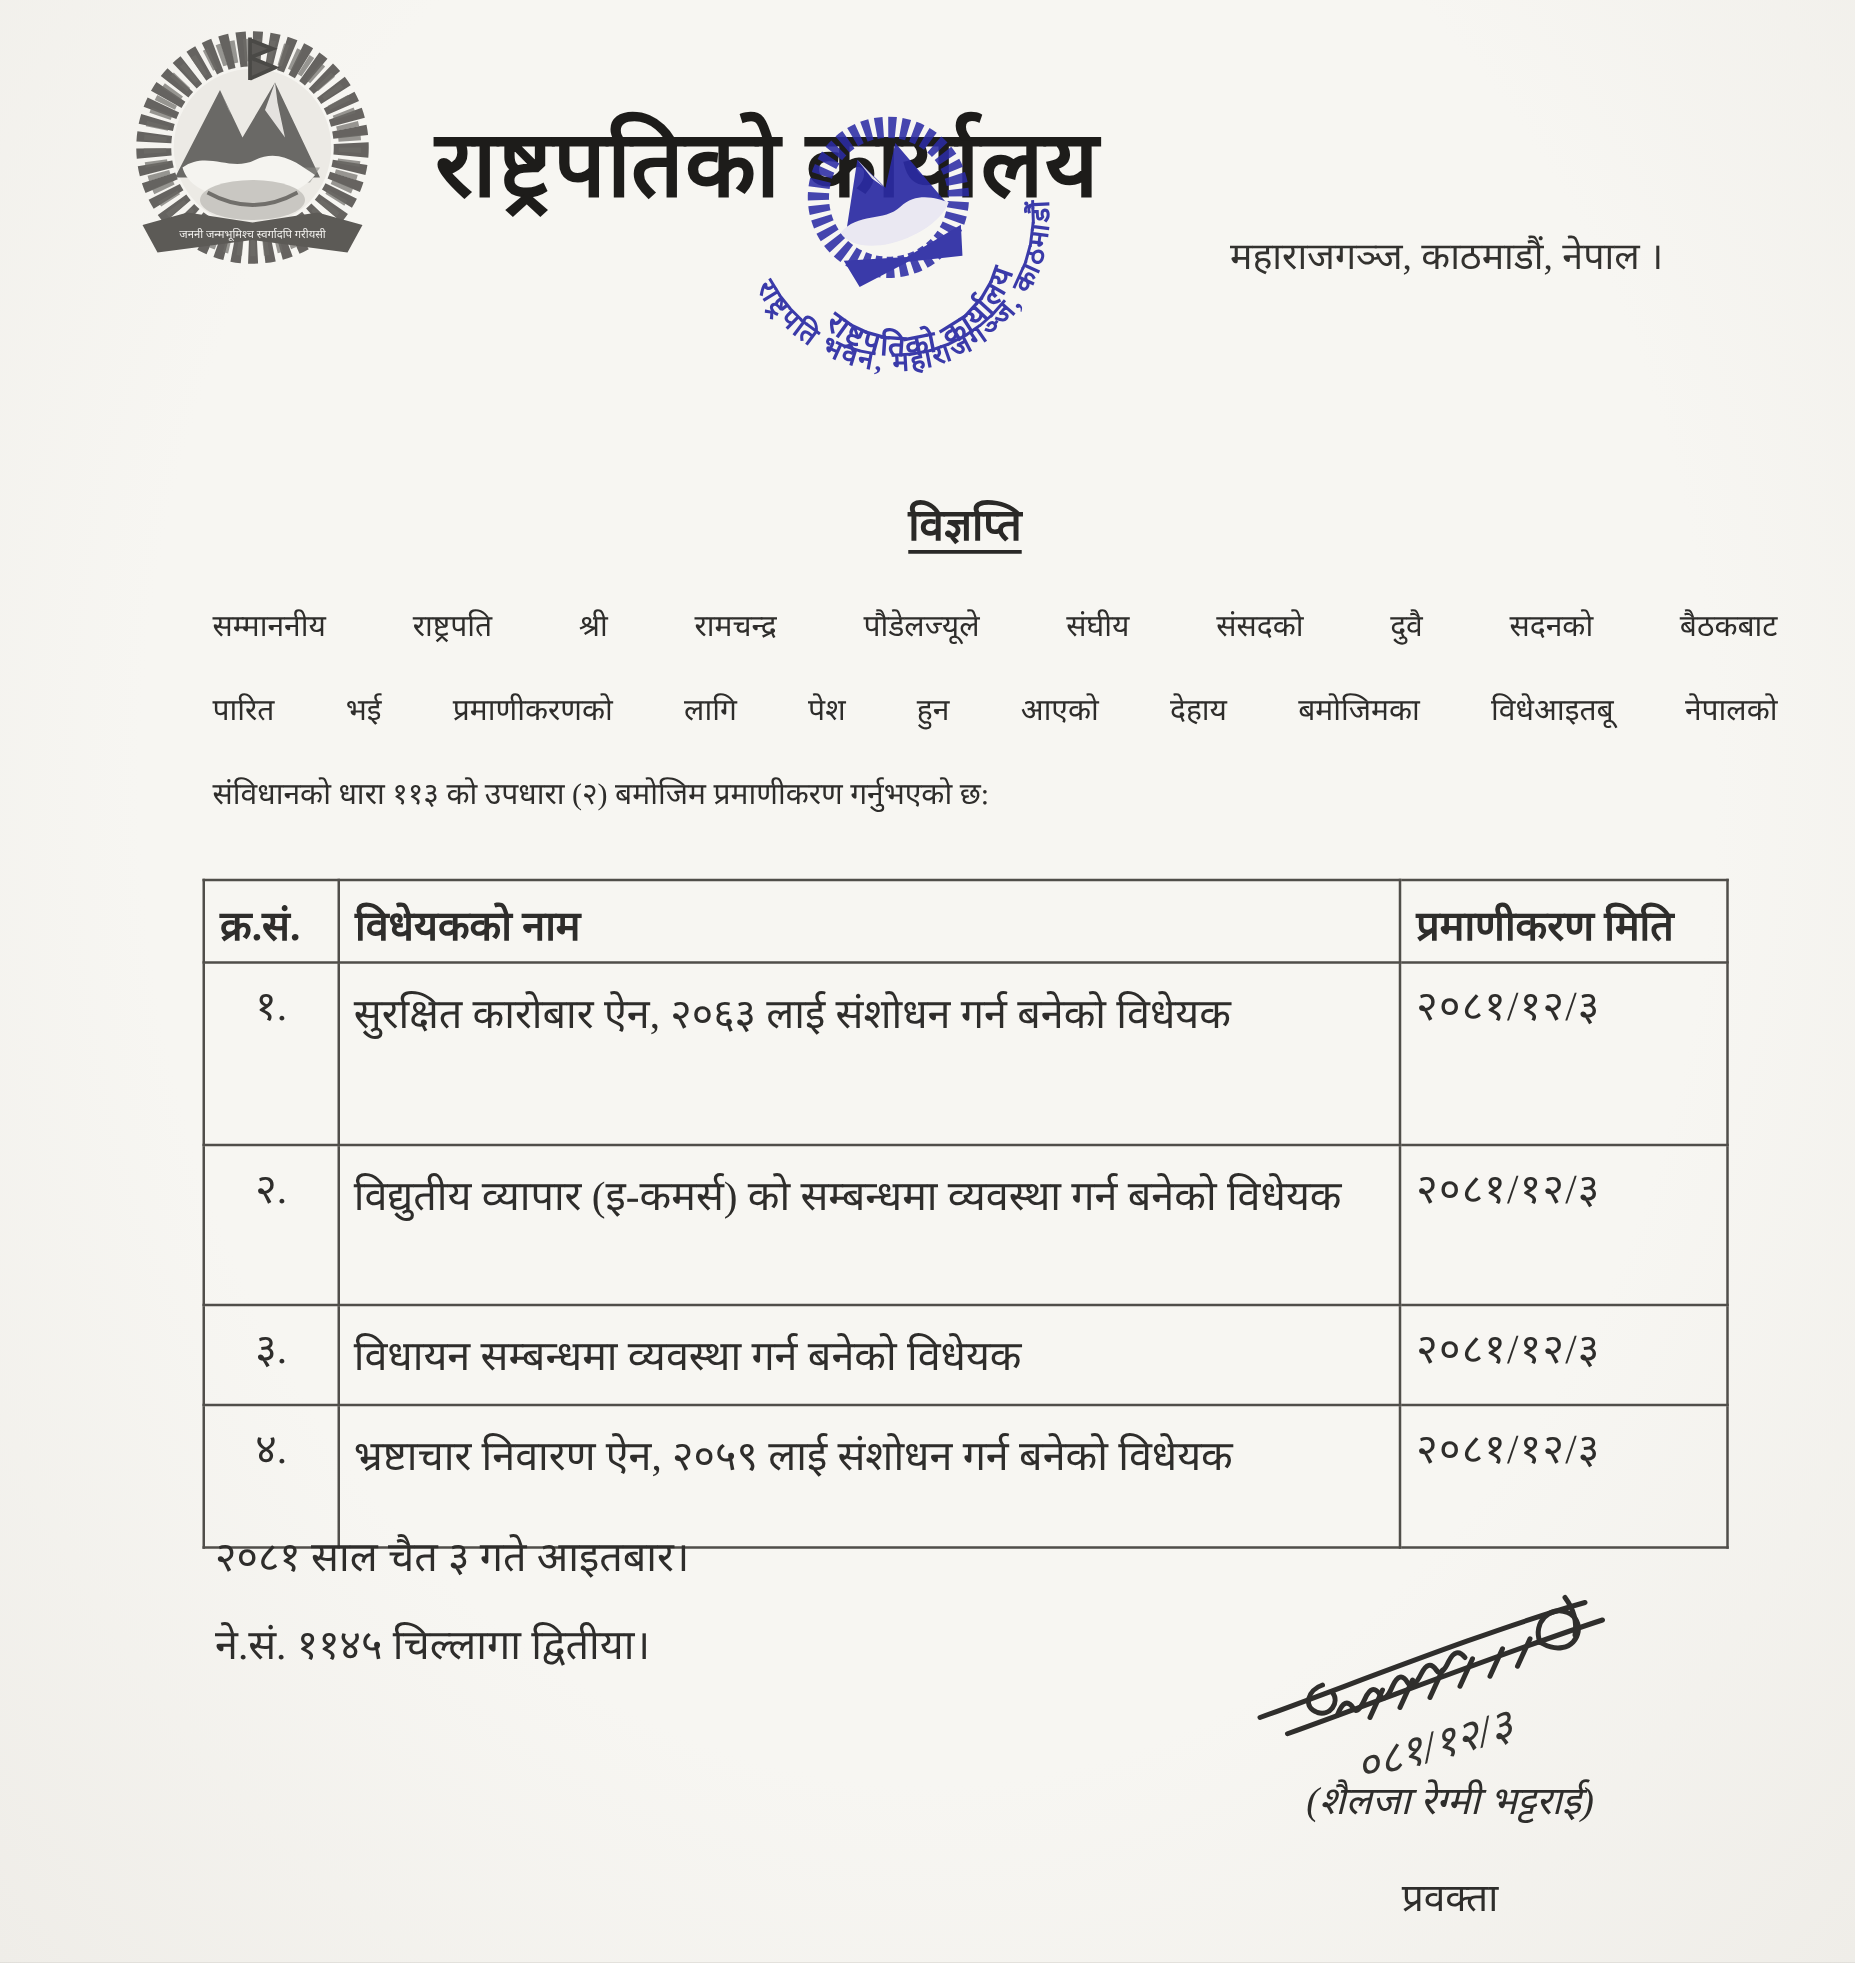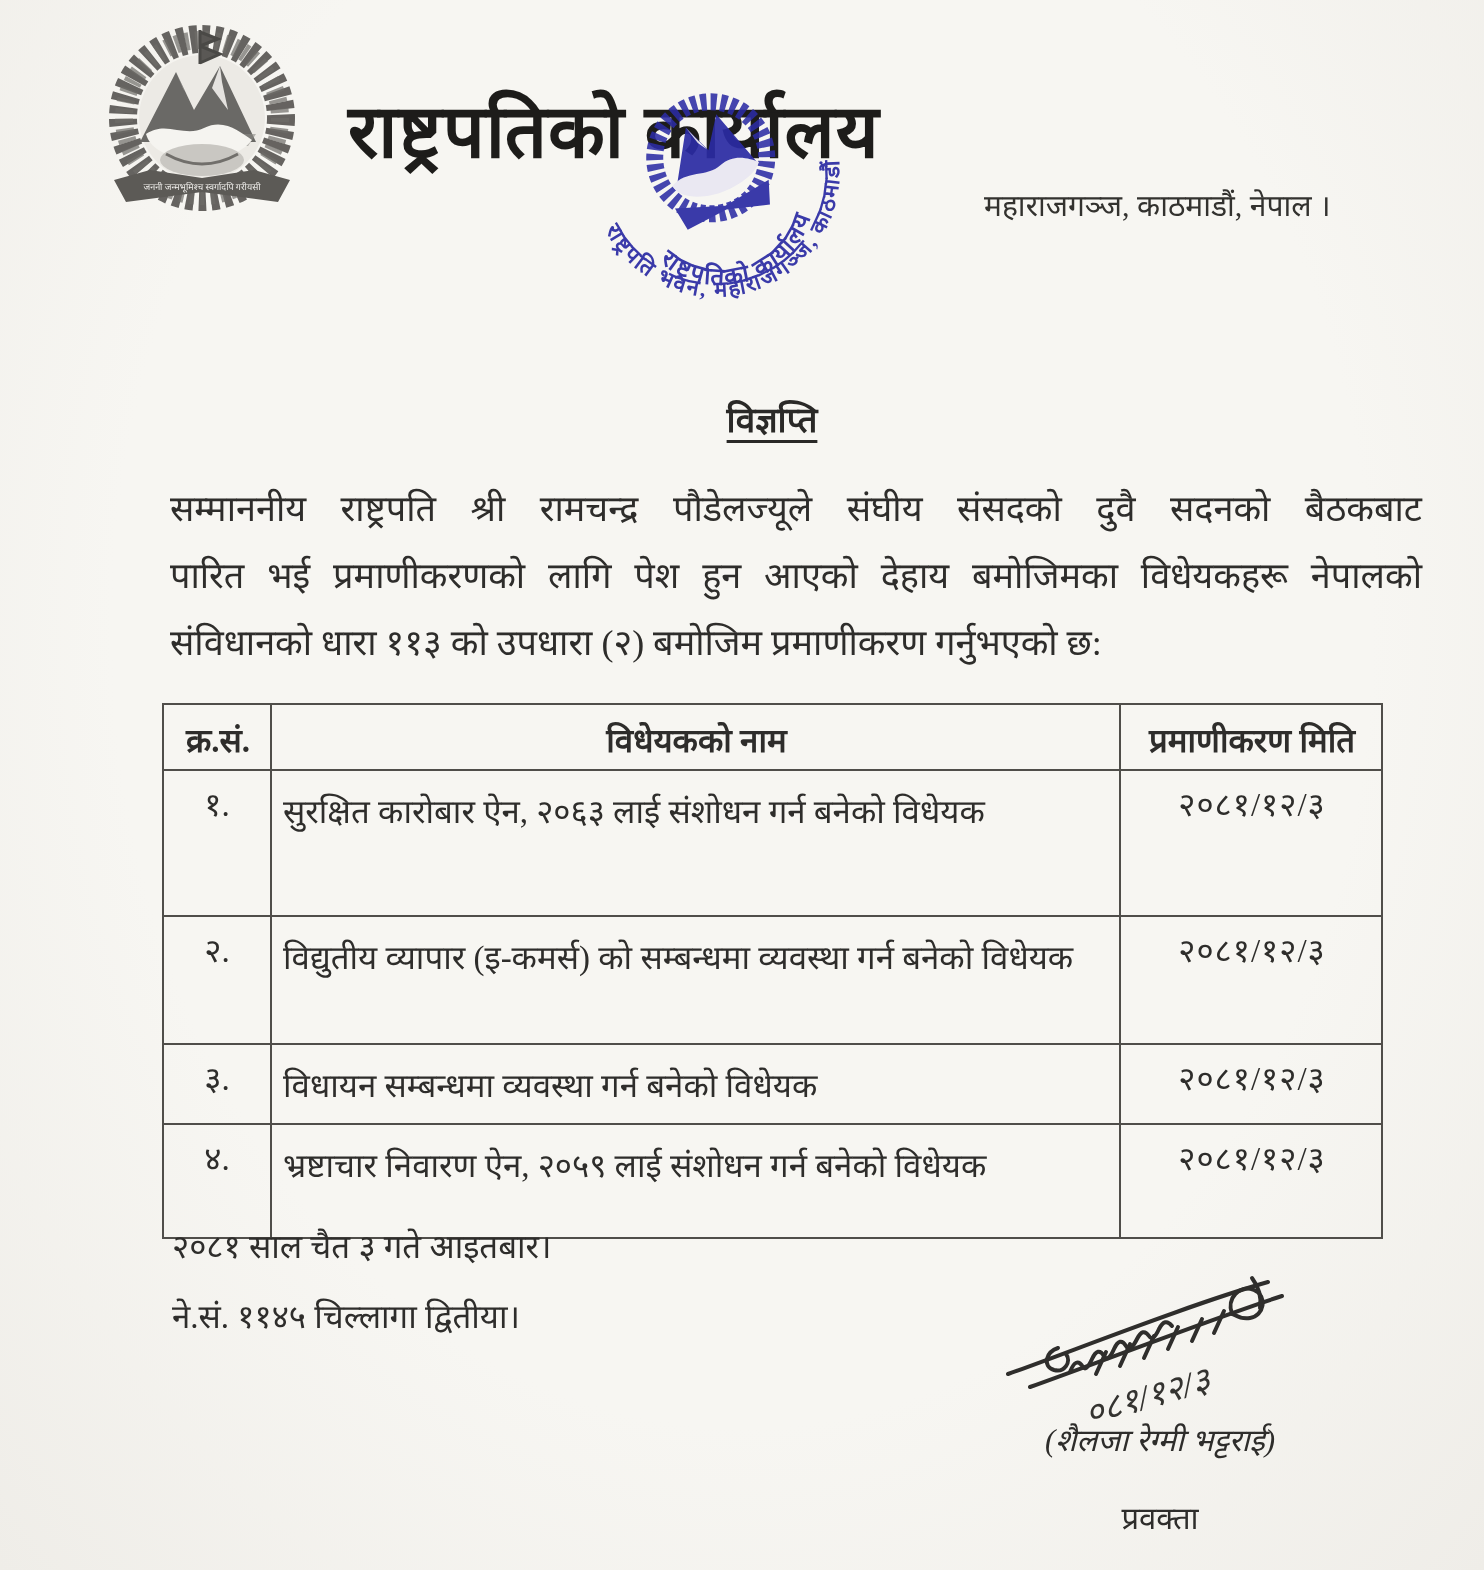--- a/index.html
+++ b/index.html
@@ -19,34 +19,34 @@
   }
   .stamp{position:absolute;left:578px;top:48px;width:290px;height:292px;opacity:.92;}
   .address{position:absolute;left:984px;top:182px;font-size:30px;line-height:47px;color:#33322f;}
   
   .notice-title{
     position:absolute;left:0;top:395px;width:1544px;text-align:center;
     font-size:35px;font-weight:700;text-decoration:underline;
     text-underline-offset:8px;color:#2a2927;
   }
   
-  .body-par{position:absolute;left:170px;top:483px;width:1252px;font-size:36px;color:#2e2d2b;}
+  .body-par{position:absolute;left:170px;top:483px;width:1252px;font-size:24px;color:#2e2d2b;}
   .body-par .line{height:67px;}
   .body-par .line.justify{text-align:justify;text-align-last:justify;}
   
   .bill-table{
     position:absolute;left:162px;top:703px;width:1219px;
     border-collapse:collapse;table-layout:fixed;font-size:33px;color:#2e2d2b;
   }
   .bill-table col.c1{width:108px;}
   .bill-table col.c2{width:849px;}
   .bill-table col.c3{width:262px;}
   .bill-table th,.bill-table td{
     border:2px solid #504e4a;vertical-align:top;padding:10px 10px 6px 12px;
-    font-weight:400;text-align:center;
+    font-weight:400;text-align:left;
   }
   .bill-table thead th{font-weight:700;height:46px;padding-top:12px;}
   .bill-table .sn{text-align:center;padding-left:4px;padding-right:4px;}
   .bill-table .name{text-align:justify;text-align-last:left;line-height:62px;padding-right:16px;padding-left:11px;}
   .bill-table .date{white-space:nowrap;letter-spacing:1px;margin-left:20px;}
   .bill-table tr.r1 td{height:128px;}
   .bill-table tr.r2 td{height:110px;}
   .bill-table tr.r3 td{height:50px;}
   .bill-table tr.r4 td{height:96px;}
   
@@ -108,21 +108,21 @@
   </svg>
 
   <div class="address">
     <div>महाराजगञ्ज, काठमाडौं, नेपाल ।</div>
   </div>
 
   <div class="notice-title">विज्ञप्ति</div>
 
   <div class="body-par">
     <div class="line justify">सम्माननीय राष्ट्रपति श्री रामचन्द्र पौडेलज्यूले संघीय संसदको दुवै सदनको बैठकबाट</div>
-    <div class="line justify">पारित भई प्रमाणीकरणको लागि पेश हुन आएको देहाय बमोजिमका विधेयकहरू नेपालको</div>
+    <div class="line justify">पारित भई प्रमाणीकरणको लागि पेश हुन आएको देहाय बमोजिमका विधेआइतबू नेपालको</div>
     <div class="line">संविधानको धारा ११३ को उपधारा (२) बमोजिम प्रमाणीकरण गर्नुभएको छ:</div>
   </div>
 
   <table class="bill-table">
     <colgroup>
         <col class="c1">
         <col class="c2">
         <col class="c3">
       </colgroup>
     <thead>

